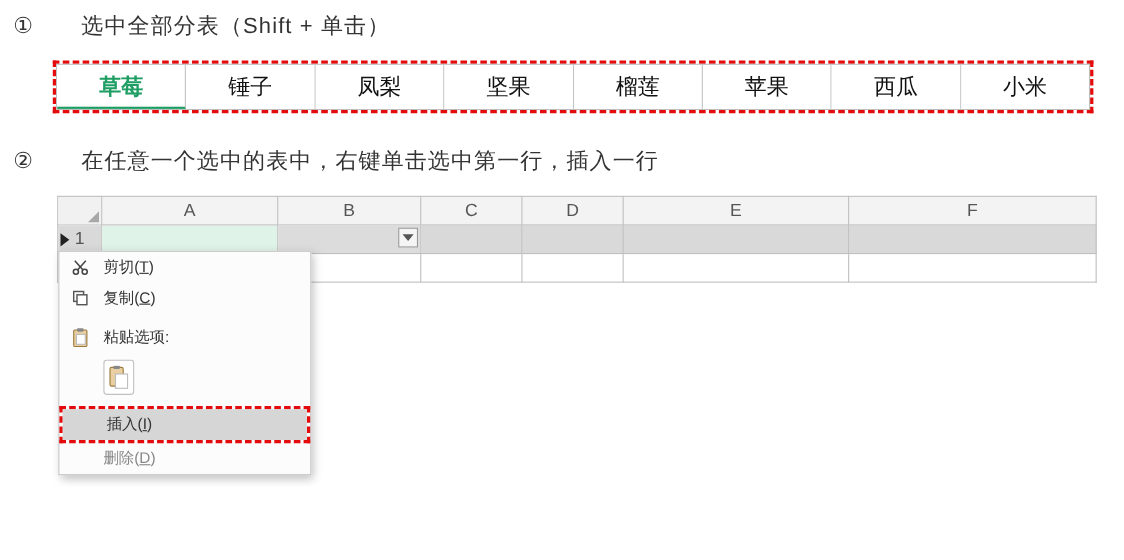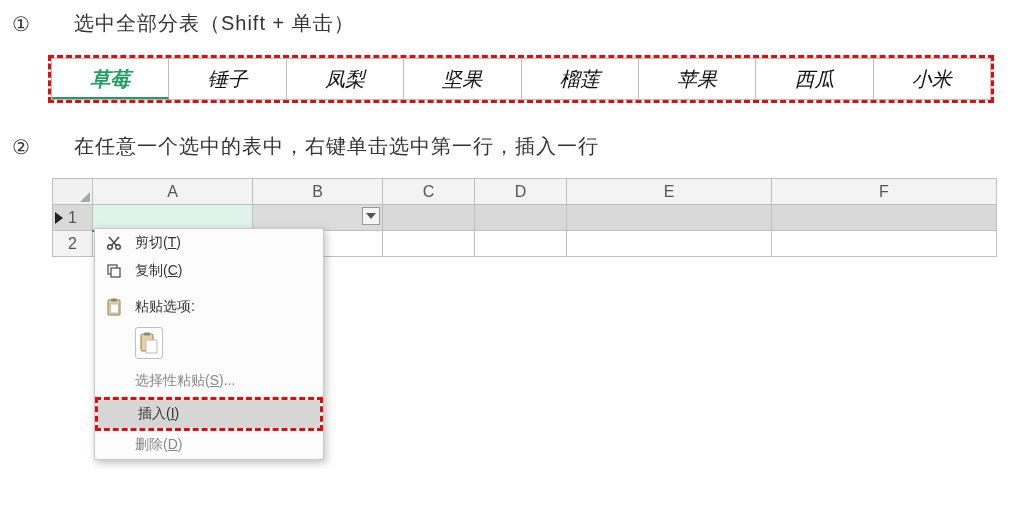--- a/index.html
+++ b/index.html
@@ -25,21 +25,20 @@
     font-size: 20px;
     letter-spacing: 1px;
     margin-left: 36px;
   }
   .tabs-box {
     border: 3px dashed #e30b0b;
     margin: 0 0 30px 36px;
     background: #fff;
     padding: 0px;
     width: 946px;
-    font-style: italic;
   }
   .tabs-row {
     display: flex;
     border: 1px solid #bdbdbd;
   }
   .tab {
     flex: 1 1 0;
     height: 40px;
     line-height: 40px;
     font-size: 20px;
@@ -113,21 +112,21 @@
     content:"";
     width:0;height:0;
     border-left:5px solid transparent;
     border-right:5px solid transparent;
     border-top:6px solid #555;
   }
   
   .ctx-menu {
     position: relative;
     margin-top: -29px;
-    margin-left: 82px;
+    margin-left: 41px;
     width: 230px;
     background: #fcfcfc;
     border: 1px solid #c8c8c8;
     box-shadow: 2px 3px 8px rgba(0,0,0,.25);
     font-size: 14px;
     color: #333;
     z-index:10;
   }
   .ctx-item {
     display: flex;
@@ -277,26 +276,20 @@
     </div>
     <div class="ctx-sub-icons">
       <span class="paste-ico">
         <svg width="18" height="22" viewBox="0 0 18 22">
             <rect x="1" y="2" width="12" height="17" rx="1.5" fill="#e9cfa1" stroke="#9b7a3a"></rect>
             <rect x="4" y="0.5" width="6" height="3" rx="1" fill="#888"></rect>
             <rect x="6" y="8" width="11" height="13" fill="#fff" stroke="#bbb"></rect>
           </svg>
       </span>
     </div>
-    <div class="ctx-item">
-      <span class="ctx-icon-col"></span>
-      <span class="ctx-label dim">
-        <span>选择性粘贴</span>(<span class="underline-key">S</span>)<span>...</span>
-      </span>
-    </div>
     <div class="ctx-insert-box">
       <div class="ctx-item">
         <span class="ctx-icon-col"></span>
         <span class="ctx-label">
           <span>插入</span>(<span class="underline-key">I</span>)
         </span>
       </div>
     </div>
     <div class="ctx-item">
       <span class="ctx-icon-col"></span>

